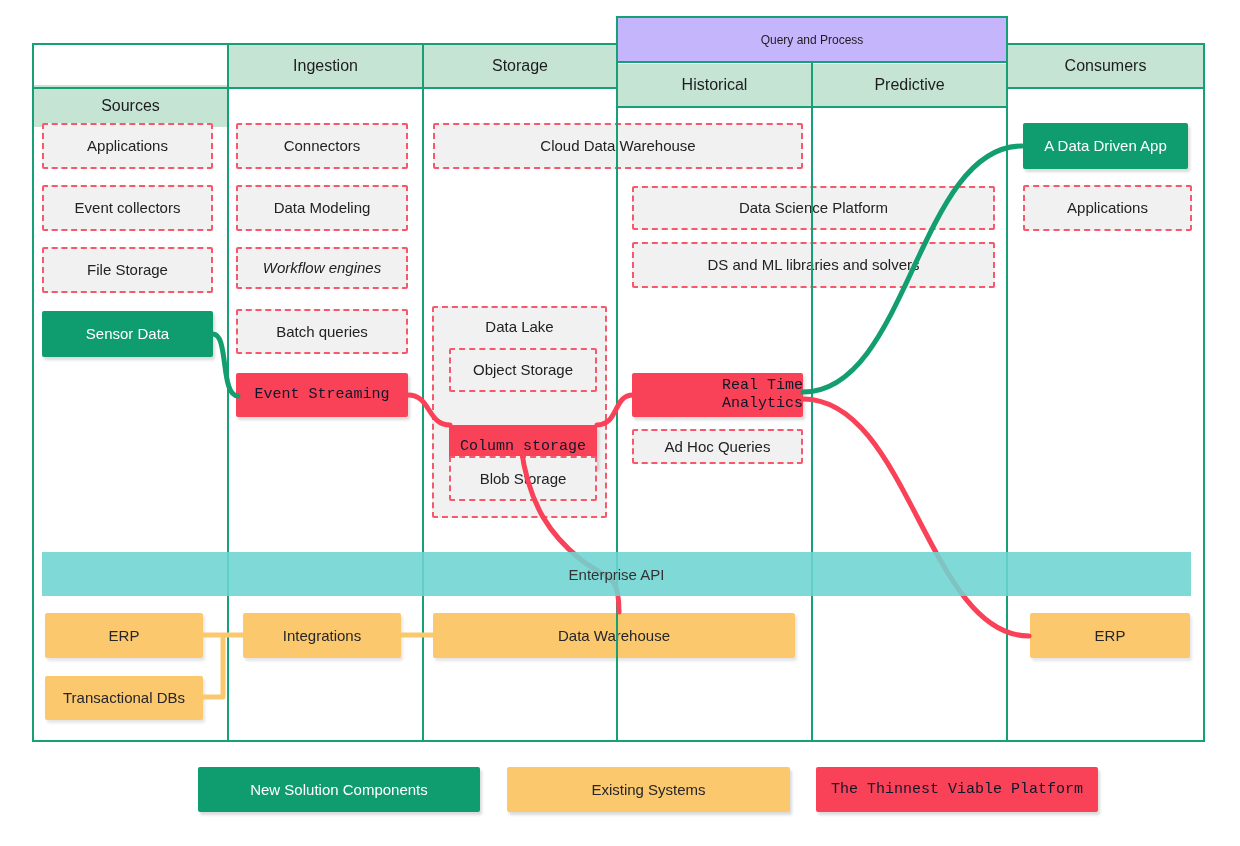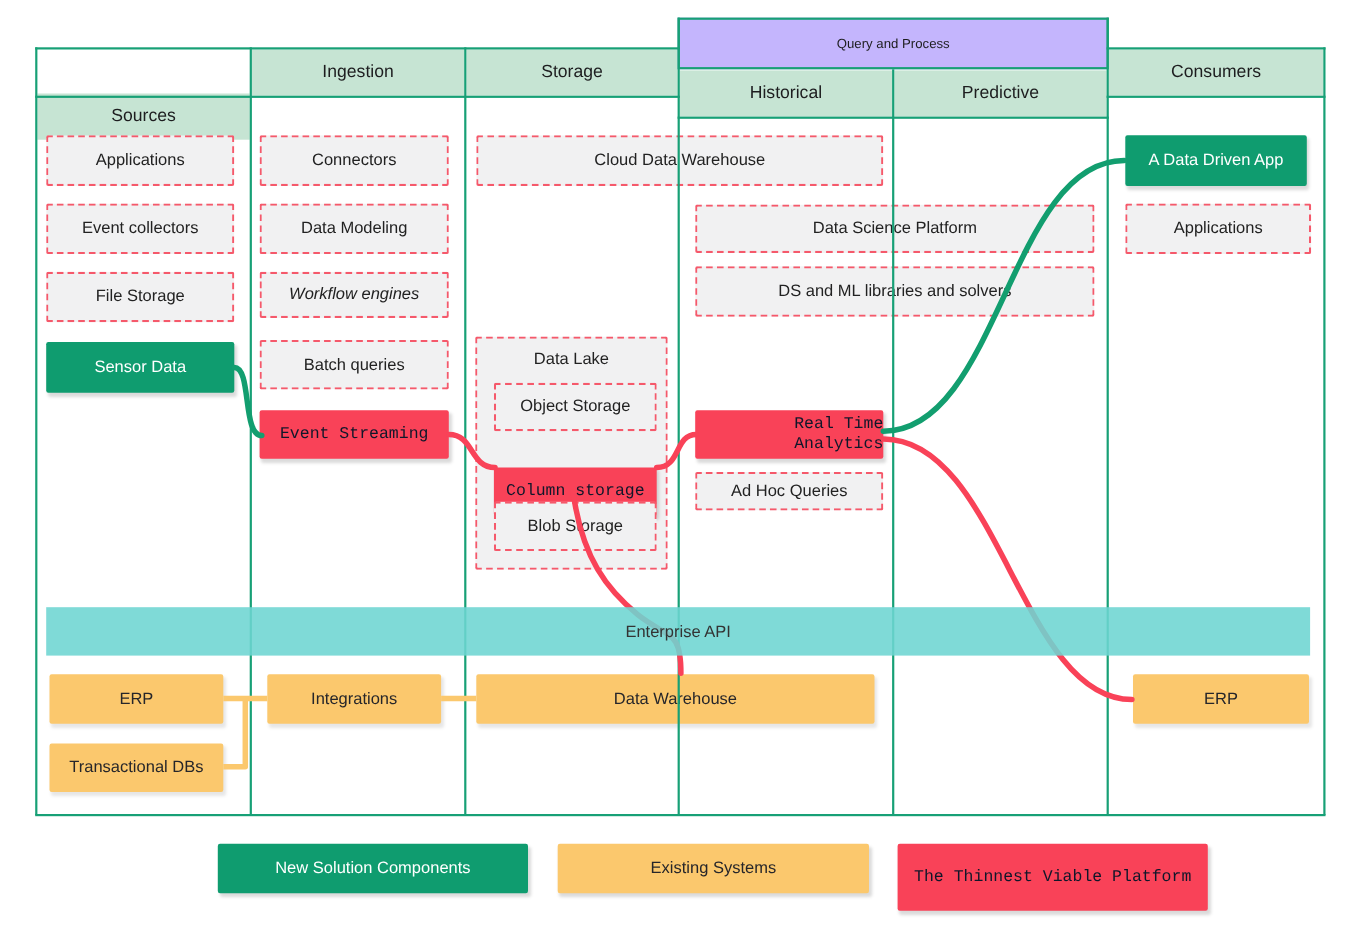--- a/index.html
+++ b/index.html
@@ -120,15 +120,15 @@
     <path d="M803,399 C908,399 928,636 1029,636" stroke="#f94258" stroke-width="5" fill="none" stroke-linecap="round"></path>
     <path d="M803,392 C908,392 918,146 1022,146" stroke="#129e6f" stroke-width="5" fill="none" stroke-linecap="round"></path>
   </svg>
 
   <div class="band">
     <span>Enterprise API</span>
   </div>
 
   <div class="legend-box solid-green" style="left:178px;top:767px;width:282px;height:45px;">New Solution Components</div>
   <div class="legend-box solid-yellow" style="left:487px;top:767px;width:283px;height:45px;">Existing Systems</div>
-  <div class="legend-box solid-red" style="left:796px;top:767px;width:282px;height:61px;">The Thinnest Viable Platform</div>
+  <div class="legend-box solid-red" style="left:796px;top:767px;width:282px;height:45px;">The Thinnest Viable Platform</div>
 
 </div>
 
 </body></html>

